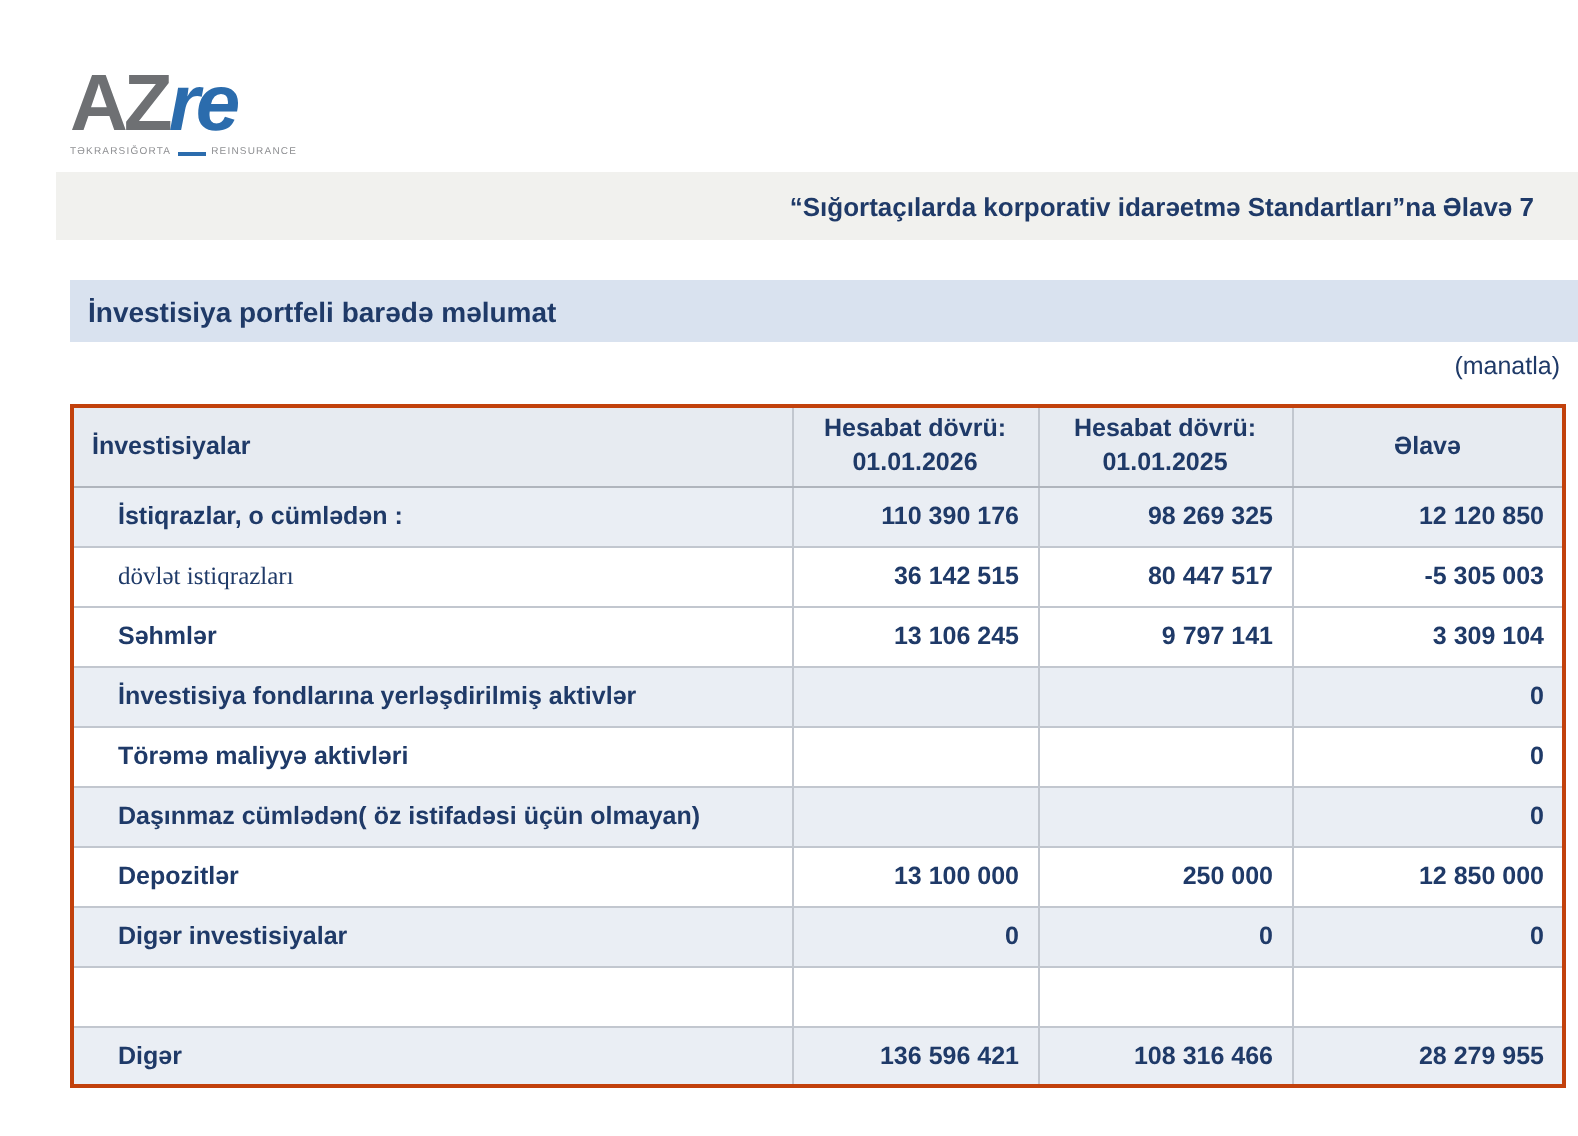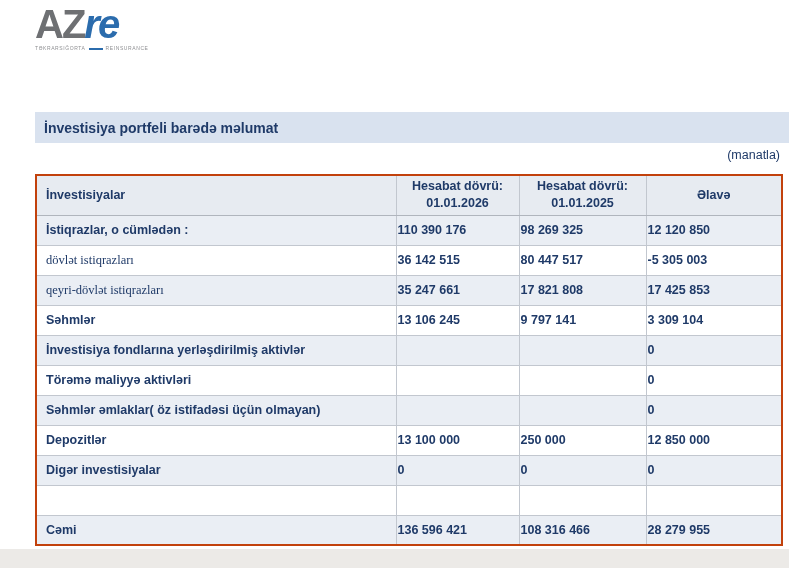--- a/index.html
+++ b/index.html
@@ -1,21 +1,21 @@
 <!DOCTYPE html>
 <html><head>
 <meta charset="utf-8">
 <style>
   html,body{margin:0;padding:0;}
   body{
     width:789px;height:568px;background:#ffffff;overflow:hidden;position:relative;
     font-family:"Liberation Sans", sans-serif;
     -webkit-font-smoothing:antialiased;
   }
-  .page{position:absolute;inset:0;}
+  .page{position:absolute;inset:0;margin-top:28px;}
 
   
   .logo{position:absolute;left:35px;top:4px;line-height:1;}
   .logo-main{font-size:40px;font-weight:700;letter-spacing:-2px;}
   .logo-az{color:#6e7073;}
   .logo-re{color:#2b6cad;font-style:italic;}
   .logo-tagline{
     margin-top:2px;font-size:5px;color:#8f9093;letter-spacing:0.6px;
     display:flex;align-items:center;gap:3px;white-space:nowrap;
   }
@@ -53,22 +53,22 @@
   }
   .data-table th,.data-table td{
     border:1px solid #c2c7cf;box-sizing:border-box;overflow:hidden;white-space:nowrap;
   }
   .data-table thead th{
     height:40px;background:#e7ebf1;font-weight:700;text-align:center;
     line-height:1.35;font-size:12.5px;border-bottom:1px solid #b0b5bd;
   }
   .data-table thead th.c-label{text-align:left;padding-left:9px;}
   .data-table td{height:30px;}
-  .cell-label{text-align:left;padding-left:9px;}
-  .cell-num{padding-right:9px;}
+  .cell-label{text-align:left;padding-left:22px;}
+  .cell-num{text-align:right;padding-right:9px;}
   tr.shaded{background:#eaeef4;}
   tr.plain{background:#ffffff;}
   tr.row-bold td, tr.row-total td{font-weight:700;}
   tr.row-regular td.cell-label{font-weight:400;font-family:Liberation Serif, serif;}
   tr.row-regular td.cell-num{font-weight:600;}
 
   
   .bottom-strip{
     position:absolute;left:0;top:549px;width:789px;height:19px;background:#eceae7;
   }
@@ -80,20 +80,23 @@
 
   <div class="logo">
     <div class="logo-main"><span class="logo-az">AZ</span><span class="logo-re">re</span></div>
     <div class="logo-tagline">
       <span>TƏKRARSIĞORTA</span>
       <span class="tag-dash"></span>
       <span>REINSURANCE</span>
     </div>
   </div>
 
+  <div class="annex-band">
+    <span>“Sığortaçılarda korporativ idarəetmə Standartları”na Əlavə 7</span>
+  </div>
 
   <div class="title-bar">
     <span>İnvestisiya portfeli barədə məlumat</span>
   </div>
 
   <div class="currency-note">(manatla)</div>
 
   <table class="data-table">
     <colgroup>
       <col style="width:360px">
@@ -121,46 +124,40 @@
           <td class="cell-num">110 390 176</td>
           <td class="cell-num">98 269 325</td>
           <td class="cell-num">12 120 850</td>
         </tr>
         <tr class="plain row-regular">
           <td class="cell-label">dövlət istiqrazları</td>
           <td class="cell-num">36 142 515</td>
           <td class="cell-num">80 447 517</td>
           <td class="cell-num">-5 305 003</td>
         </tr>
-        <tr class="shaded row-regular">
-          <td class="cell-label">qeyri-dövlət istiqrazları</td>
-          <td class="cell-num">35 247 661</td>
-          <td class="cell-num">17 821 808</td>
-          <td class="cell-num">17 425 853</td>
-        </tr>
         <tr class="plain row-bold">
           <td class="cell-label">Səhmlər</td>
           <td class="cell-num">13 106 245</td>
           <td class="cell-num">9 797 141</td>
           <td class="cell-num">3 309 104</td>
         </tr>
         <tr class="shaded row-bold">
           <td class="cell-label">İnvestisiya fondlarına yerləşdirilmiş aktivlər</td>
           <td class="cell-num"></td>
           <td class="cell-num"></td>
           <td class="cell-num">0</td>
         </tr>
         <tr class="plain row-bold">
           <td class="cell-label">Törəmə maliyyə aktivləri</td>
           <td class="cell-num"></td>
           <td class="cell-num"></td>
           <td class="cell-num">0</td>
         </tr>
         <tr class="shaded row-bold">
-          <td class="cell-label">Səhmlər əmlaklar( öz istifadəsi üçün olmayan)</td>
+          <td class="cell-label">Daşınmaz cümlədən( öz istifadəsi üçün olmayan)</td>
           <td class="cell-num"></td>
           <td class="cell-num"></td>
           <td class="cell-num">0</td>
         </tr>
         <tr class="plain row-bold">
           <td class="cell-label">Depozitlər</td>
           <td class="cell-num">13 100 000</td>
           <td class="cell-num">250 000</td>
           <td class="cell-num">12 850 000</td>
         </tr>
@@ -170,21 +167,21 @@
           <td class="cell-num">0</td>
           <td class="cell-num">0</td>
         </tr>
         <tr class="plain row-empty">
           <td class="cell-label"></td>
           <td class="cell-num"></td>
           <td class="cell-num"></td>
           <td class="cell-num"></td>
         </tr>
         <tr class="shaded row-total">
-          <td class="cell-label">Cəmi</td>
+          <td class="cell-label">Digər</td>
           <td class="cell-num">136 596 421</td>
           <td class="cell-num">108 316 466</td>
           <td class="cell-num">28 279 955</td>
         </tr>
       </tbody>
   </table>
 
   <div class="bottom-strip"></div>
 
 </div>

